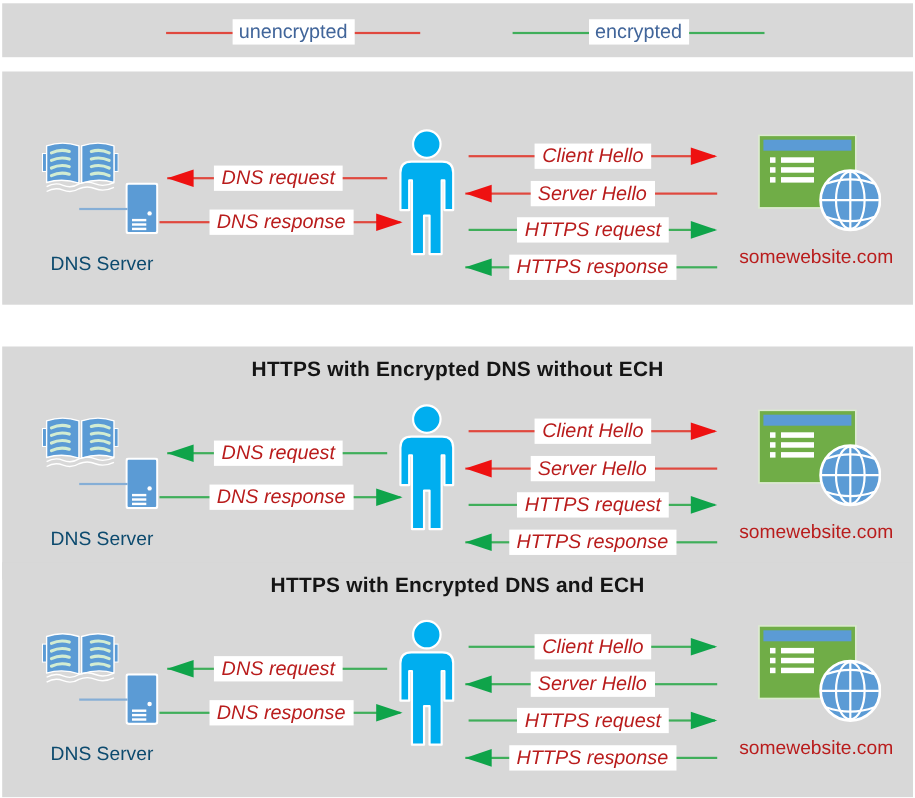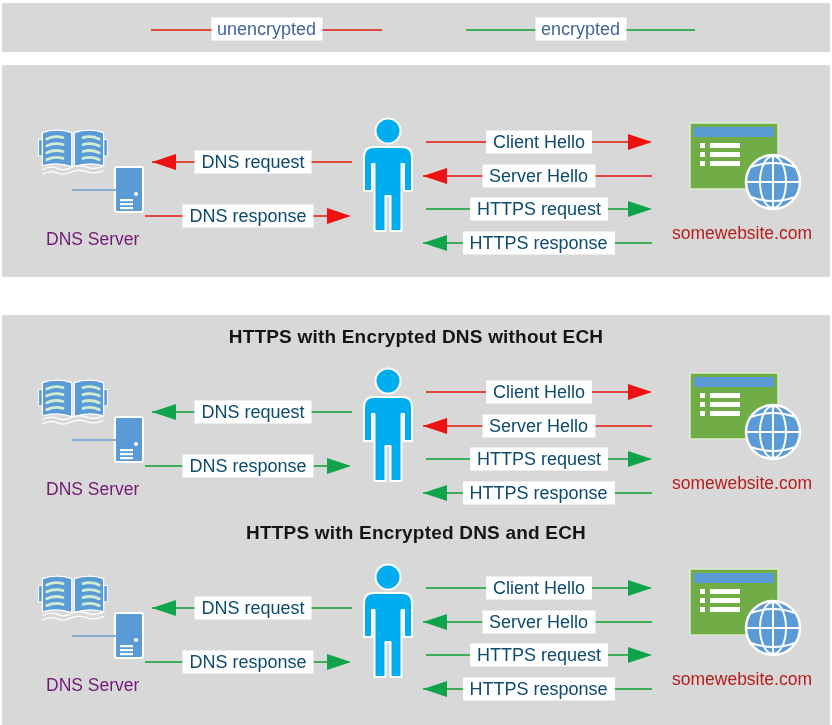--- a/index.html
+++ b/index.html
@@ -24,31 +24,31 @@
   .arrow .line { position:absolute; left:0; right:2px; top:13px; height:2px; }
   .arrow .head {
     position:absolute; top:50%; transform:translateY(-50%);
     width:0; height:0; border-top:8px solid transparent; border-bottom:8px solid transparent;
   }
   .arrow.dir-right .head { right:0; border-left:24px solid #000; }
   .arrow.dir-left  .head { left:0;  border-right:24px solid #000; }
   .arrow .label {
     position:absolute; left:50%; top:50%; transform:translate(-50%,-50%);
     background:#ffffff; padding:1px 7px; white-space:nowrap;
-    font-size:18px; color:#0c4a6e;
+    font-size:18px; color:#b91c1c;font-style:italic;
   }
   .arrow[data-color="red"] .line { background:#e0483e; }
   .arrow[data-color="red"].dir-right .head { border-left-color:#ee1111; }
   .arrow[data-color="red"].dir-left  .head { border-right-color:#ee1111; }
   .arrow[data-color="green"] .line { background:#3fae5a; }
   .arrow[data-color="green"].dir-right .head { border-left-color:#0fa44a; }
   .arrow[data-color="green"].dir-left  .head { border-right-color:#0fa44a; }
 
   .a-dns-req { left:150px; top:83px;  width:202px; }
-  .a-dns-res { left:143px; top:137px; width:206px; }
+  .a-dns-res { left:143px; top:123px; width:206px;padding-left:15px; }
   .a-client  { left:424px; top:63px;  width:226px; }
   .a-server  { left:421px; top:97px;  width:231px; }
   .a-hreq    { left:424px; top:130px; width:226px; }
   .a-hres    { left:421px; top:164px; width:231px; }
 
   
   .legend-item { position:absolute; top:13px; height:26px; }
   .legend-item .line { position:absolute; left:0; right:0; top:13px; height:2px; }
   .legend-item[data-color="red"] .line { background:#e0483e; }
   .legend-item[data-color="green"] .line { background:#3fae5a; }
@@ -60,21 +60,21 @@
   .li-enc   { left:464px; width:229px; }
 
   
   .book-icon   { position:absolute; left:36px;  top:62px; }
   .server-icon { position:absolute; left:112px; top:101px; }
   .dns-connector { position:absolute; left:70px; top:124px; width:44px; height:2px; background:#85aed6; }
   .person-icon  { position:absolute; left:357px; top:52px; }
   .website-icon { position:absolute; left:687px; top:57px; }
 
   .dns-server-label {
-    position:absolute; left:44px; top:164px; font-size:17.5px; color:#701a75;
+    position:absolute; left:44px; top:164px; font-size:17.5px; color:#0c4a6e;
   }
   .website-label {
     position:absolute; left:660px; top:158px; width:160px; text-align:center;
     font-size:17.5px; color:#b91c1c;
   }
 </style>
 </head>
 <body>
 
 <svg width="0" height="0" style="position:absolute">

